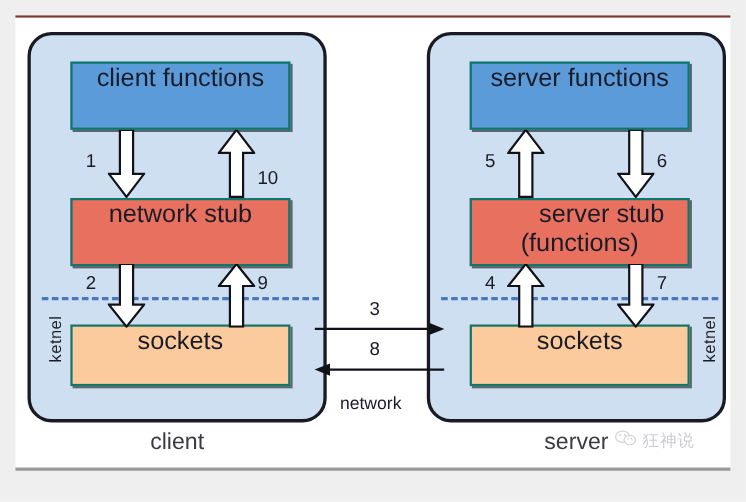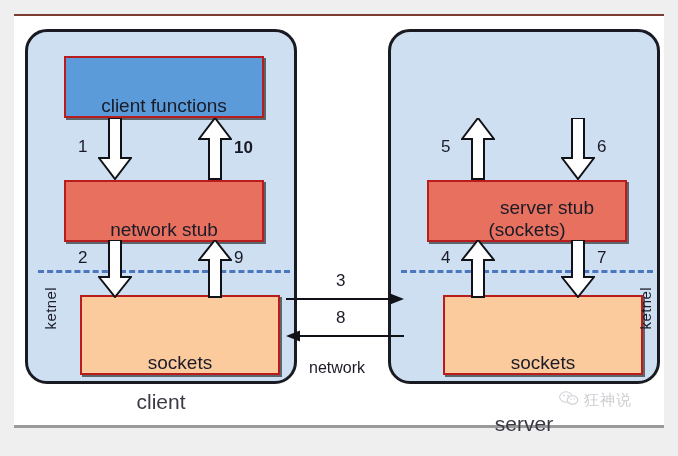--- a/index.html
+++ b/index.html
@@ -34,38 +34,38 @@
     border: 3px solid #1a1a22;
     border-radius: 22px;
     box-sizing: border-box;
   }
   #client-panel { left: 11px;  top: 13px; width: 272px; height: 355px; }
   #server-panel { left: 374px; top: 13px; width: 272px; height: 355px; }
 
   
   .box {
     position: absolute;
-    border: 2px solid #b91c1c;
+    border: 2px solid #0f766e;
     box-sizing: border-box;
     display: flex;
-    align-items: flex-end;
+    align-items: flex-start;
     justify-content: center;
     text-align: center;
     color: #1b1b28;
-    font-size: 19px;
+    font-size: 23px;
     line-height: 1.12;
     box-shadow: 2px 2px 0 rgba(0,0,0,0.55);
   }
   .box-functions { background: #5b9bd9; }
   .box-stub      { background: #e7705f; }
   .box-sockets   { background: #fbcb9d; }
 
   .functions-pos { left: 36px; top: 24px;  width: 200px; height: 62px; }
   .stub-pos      { left: 36px; top: 148px; width: 200px; height: 62px; }
-  .sockets-pos   { left: 52px; top: 263px; width: 200px; height: 80px; }
+  .sockets-pos   { left: 36px; top: 263px; width: 200px; height: 56px; }
 
   
   .kernel-dash {
     position: absolute;
     left: 10px;
     top: 238px;
     width: 252px;
     height: 0;
     border-top: 3px dashed #4a77bf;
   }
@@ -107,21 +107,21 @@
   
   .caption {
     position: absolute;
     top: 374px;
     width: 272px;
     text-align: center;
     font-size: 21px;
     color: #3a3a45;
   }
   #client-caption { left: 11px; }
-  #server-caption { left: 374px; margin-top: 22px; }
+  #server-caption { left: 374px; }
 
   
   #watermark {
     position: absolute;
     left: 545px;
     top: 374px;
     display: flex;
     align-items: center;
     gap: 5px;
     opacity: 0.45;
@@ -157,21 +157,21 @@
         <path d="M11,0 L23,0 L23,40 L33,40 L17,61 L1,40 L11,40 Z" fill="#ffffff" stroke="#111118" stroke-width="2"></path>
       </svg>
     </div>
     <div class="step-num" style="left:50px; top:105px;">1</div>
 
     <div class="block-arrow" style="left:170px; top:86px;">
       <svg width="34" height="62" viewBox="0 0 34 62">
         <path d="M17,0 L33,21 L23,21 L23,61 L11,61 L11,21 L1,21 Z" fill="#ffffff" stroke="#111118" stroke-width="2"></path>
       </svg>
     </div>
-    <div class="step-num" style="left:206px; top:106px;font-weight:bold;">10</div>
+    <div class="step-num" style="left:206px; top:120px;">10</div>
 
     <div class="kernel-dash"></div>
 
     <div class="block-arrow" style="left:70px; top:208px;">
       <svg width="34" height="58" viewBox="0 0 34 58">
         <path d="M11,0 L23,0 L23,37 L33,37 L17,57 L1,37 L11,37 Z" fill="#ffffff" stroke="#111118" stroke-width="2"></path>
       </svg>
     </div>
     <div class="step-num" style="left:50px; top:216px;">2</div>
 
@@ -180,25 +180,28 @@
         <path d="M17,0 L33,20 L23,20 L23,57 L11,57 L11,20 L1,20 Z" fill="#ffffff" stroke="#111118" stroke-width="2"></path>
       </svg>
     </div>
     <div class="step-num" style="left:206px; top:216px;">9</div>
 
     <div class="kernel-label" id="client-kernel-label">ketnel</div>
   </div>
 
   <div class="panel" id="server-panel">
 
+    <div class="box box-functions functions-pos">
+      <span>server functions</span>
+    </div>
 
     <div class="box box-stub stub-pos">
       <span style="display:block;">
         <span style="display:block;margin-left:40px;">server stub</span>
-        <span style="display:block;">(sockets)</span>
+        <span style="display:block;">(functions)</span>
       </span>
     </div>
 
     <div class="box box-sockets sockets-pos">
       <span>sockets</span>
     </div>
 
     <div class="block-arrow" style="left:70px; top:86px;">
       <svg width="34" height="62" viewBox="0 0 34 62">
         <path d="M17,0 L33,21 L23,21 L23,61 L11,61 L11,21 L1,21 Z" fill="#ffffff" stroke="#111118" stroke-width="2"></path>

